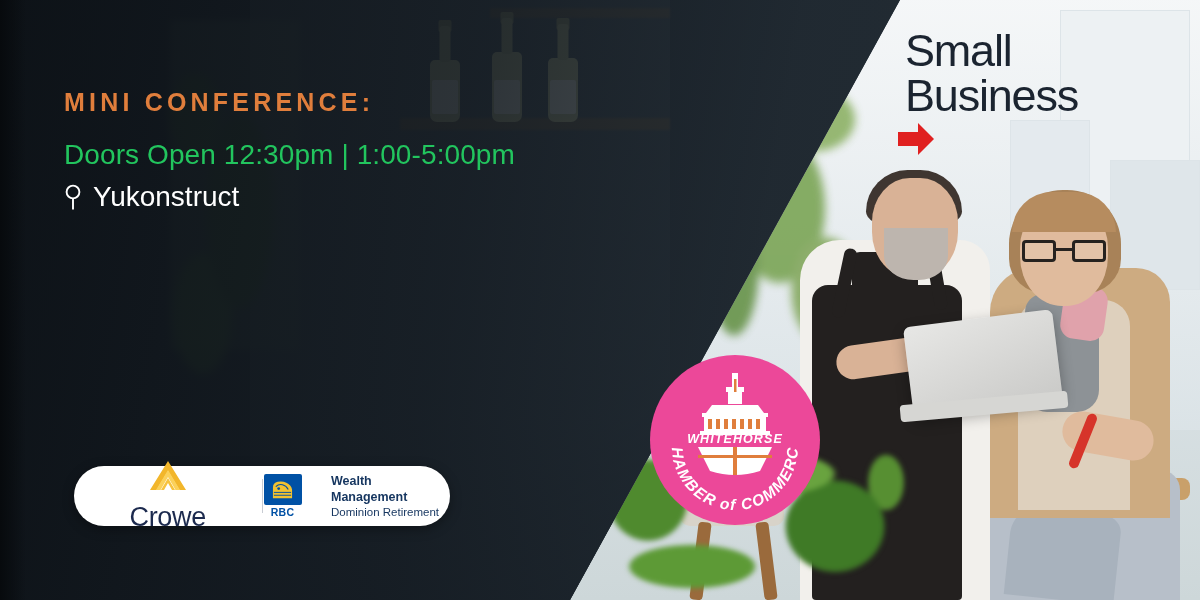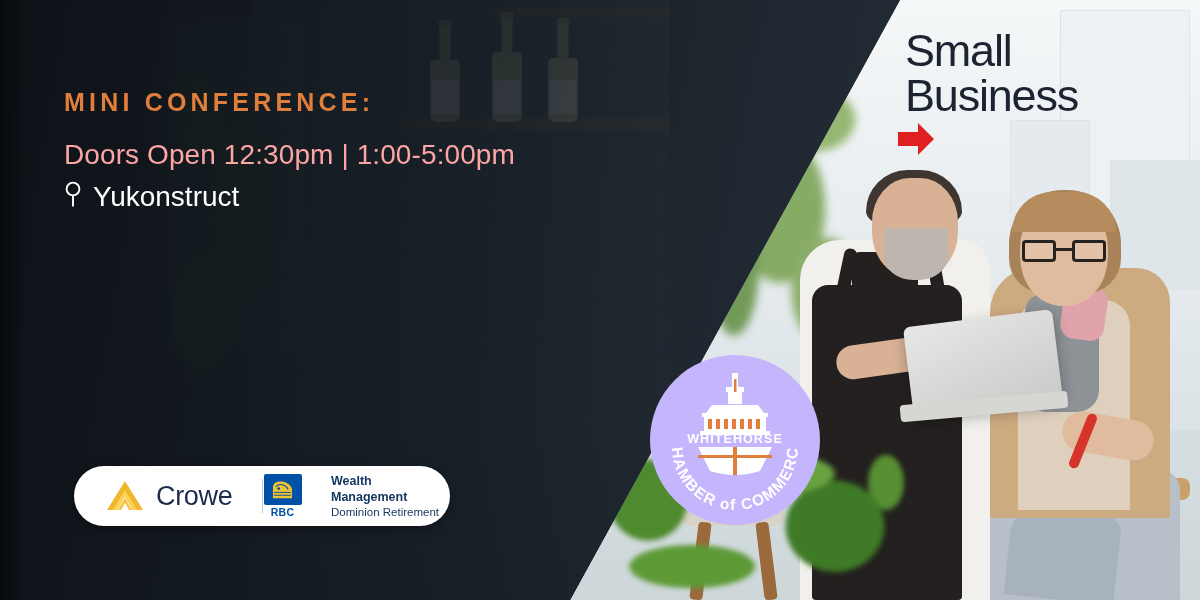--- a/index.html
+++ b/index.html
@@ -253,40 +253,40 @@
   }
   .title-sub {
     font-size: 40px; font-weight: 400; color: #ffffff;
     letter-spacing: -0.2px; line-height: 1.2; margin-top: 6px;
   }
   .date-line {
     font-size: 38px; font-weight: 700; color: #e8823c;
     margin-top: 44px; letter-spacing: -0.4px;
   }
   .time-line {
-    font-size: 28px; font-weight: 400; color: #fca5a5;
+    font-size: 28px; font-weight: 400; color: #22c55e;
     margin-top: 12px; letter-spacing: .1px;
   }
   .venue-line {
-    display: flex; align-items: flex-start; gap: 11px;
+    display: flex; align-items: center; gap: 11px;
     font-size: 28px; color: #ffffff; margin-top: 10px;
   }
   .pin-icon { display: block; }
 
   
   .sponsor-pill {
     position: absolute; left: 74px; top: 466px;
     width: 376px; height: 60px;
     background: #ffffff; border-radius: 30px;
     display: flex; align-items: center; justify-content: center; gap: 0;
     box-shadow: 0 3px 12px rgba(0,0,0,.35);
   }
   .crowe-lockup {
     display: flex; align-items: center; gap: 9px;
-    width: 188px; justify-content: center;
+    width: 188px; justify-content: center; flex-direction: column;
   }
   .crowe-name {
     font-size: 27px; color: #1c2a4e; font-weight: 400; letter-spacing: -.3px;
   }
   .pill-divider { width: 1px; height: 34px; background: #c8ccd3; }
   .rbc-lockup {
     display: flex; align-items: center; gap: 9px;
     width: 188px; justify-content: center;
   }
   .rbc-mark { position: relative; width: 40px; height: 44px; }
@@ -326,21 +326,22 @@
     color: #1b2430; position: relative;
   }
   .sbw-tm {
     font-size: 14px; vertical-align: super; letter-spacing: 0;
   }
 
   
   .badge {
     position: absolute; left: 650px; top: 355px;
     width: 170px; height: 170px; border-radius: 50%;
-    background: #c4b5fd;
+    background: #ec4899;
+    font-style: italic;
   }
   .badge svg { display: block; }
 </style>
 </head>
 <body>
 
 <div class="banner">
 
   <div class="photo-panel">
     <div class="street-bg"></div>

